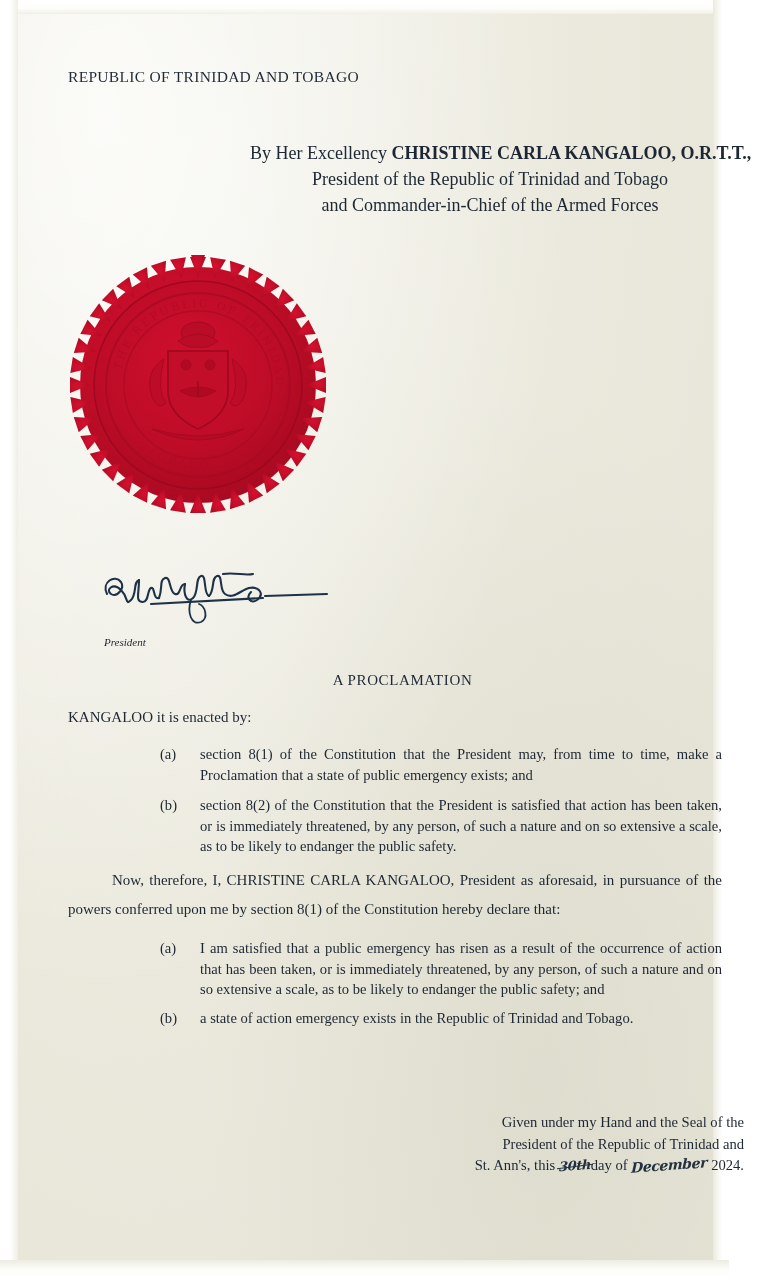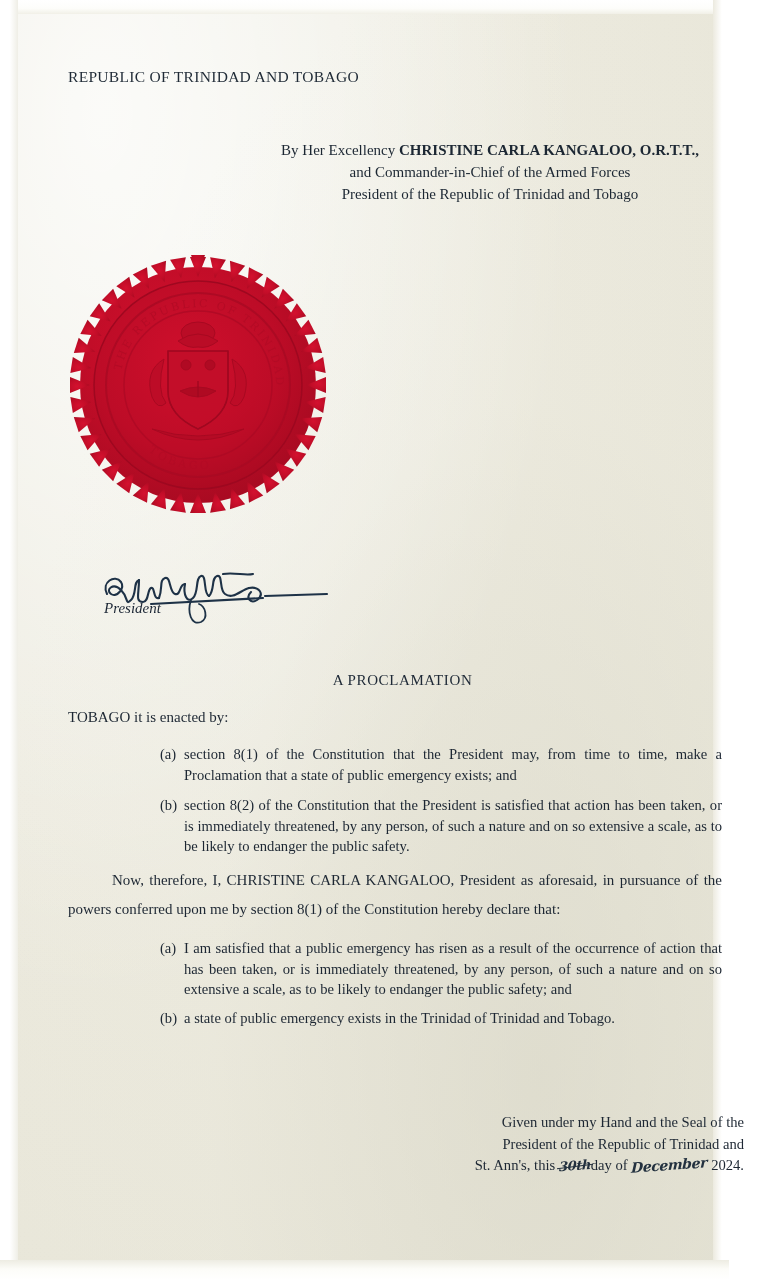--- a/index.html
+++ b/index.html
@@ -69,21 +69,21 @@
     letter-spacing: 0.3px;
     color: #1f2a36;
   }
 
   .by-block {
     position: absolute;
     left: 250px;
     top: 140px;
     width: 480px;
     text-align: center;
-    font-size: 15px;
+    font-size: 18px;
     line-height: 1.45;
     color: #1c2733;
   }
   .by-block .line1 { white-space: nowrap; }
   .by-block .name { font-weight: bold; }
 
   
   .seal {
     position: absolute;
     left: 66px;
@@ -98,22 +98,22 @@
     position: absolute;
     left: 95px;
     top: 560px;
     width: 320px;
     height: 80px;
   }
   .signature-area svg { display: block; }
   .president-label {
     position: absolute;
     left: 104px;
-    top: 600px;
-    font-size: 15px;
+    top: 636px;
+    font-size: 11px;
     font-style: italic;
     color: #1b2635;
   }
 
   .proclamation-title {
     position: absolute;
     left: 0;
     top: 672px;
     width: 781px;
     text-align: center;
@@ -137,21 +137,21 @@
     line-height: 1.42;
     color: #1d2733;
   }
   .clause .marker {
     position: absolute;
     left: 0;
     top: 0;
     width: 36px;
   }
   .clause .body {
-    margin-left: 24px;
+    margin-left: 40px;
     display: block;
     text-align: justify;
   }
 
   .c-a1 { left: 160px; top: 744px; width: 562px; }
   .c-b1 { left: 160px; top: 795px; width: 562px; }
 
   .now-therefore {
     position: absolute;
     left: 68px;
@@ -211,22 +211,22 @@
   <div class="edge-right"></div>
   <div class="edge-bottom"></div>
   <div class="paper-shade"></div>
 
   <div class="content">
 
     <div class="country-heading">REPUBLIC OF TRINIDAD AND TOBAGO</div>
 
     <div class="by-block">
       <div class="line1"><span>By Her Excellency </span><span class="name">CHRISTINE CARLA KANGALOO, O.R.T.T.,</span></div>
+      <div>President of the Republic of Trinidad and Tobago</div>
       <div>and Commander-in-Chief of the Armed Forces</div>
-      <div>President of the Republic of Trinidad and Tobago</div>
     </div>
 
     <div class="seal">
       <svg width="264" height="266" viewBox="0 0 264 266" xmlns="http://www.w3.org/2000/svg">
         <defs>
           <radialGradient id="wax" cx="42%" cy="36%" r="68%">
             <stop offset="0%" stop-color="#d4112f"></stop>
             <stop offset="55%" stop-color="#c20d28"></stop>
             <stop offset="100%" stop-color="#a60a21"></stop>
           </radialGradient>
@@ -340,42 +340,42 @@
           <path d="M170,36 L232,34"></path>
 
           <path d="M96,40 C92,52 96,66 106,62 C114,58 110,46 104,44" stroke-width="1.8"></path>
         </g>
       </svg>
     </div>
     <div class="president-label">President</div>
 
     <div class="proclamation-title">A PROCLAMATION</div>
 
-    <div class="whereas">TOBAGO it is enacted by:</div>
+    <div class="whereas">KANGALOO it is enacted by:</div>
 
     <div class="clause c-a1">
       <span class="marker">(a)</span>
       <span class="body">section 8(1) of the Constitution that the President may, from time to time, make a Proclamation that a state of public emergency exists; and</span>
     </div>
 
     <div class="clause c-b1">
       <span class="marker">(b)</span>
       <span class="body">section 8(2) of the Constitution that the President is satisfied that action has been taken, or is immediately threatened, by any person, of such a nature and on so extensive a scale, as to be likely to endanger the public safety.</span>
     </div>
 
     <div class="now-therefore"><span class="indent"></span><span>Now, therefore, I, CHRISTINE CARLA KANGALOO, President as aforesaid, in pursuance of the powers conferred upon me by section 8(1) of the Constitution hereby declare that:</span></div>
 
     <div class="clause c-a2">
       <span class="marker">(a)</span>
       <span class="body">I am satisfied that a public emergency has risen as a result of the occurrence of action that has been taken, or is immediately threatened, by any person, of such a nature and on so extensive a scale, as to be likely to endanger the public safety; and</span>
     </div>
 
     <div class="clause c-b2">
       <span class="marker">(b)</span>
-      <span class="body">a state of public emergency exists in the Trinidad of Trinidad and Tobago.</span>
+      <span class="body">a state of action emergency exists in the Republic of Trinidad and Tobago.</span>
     </div>
 
     <div class="given-block">
       <div>Given under my Hand and the Seal of the</div>
       <div>President of the Republic of Trinidad and</div>
       <div><span>St.  Ann's, this</span>
         <span class="hand-ink hand-date strike-through">30th</span><span>day of</span>
         <span class="hand-ink hand-month">December</span>
         <span>2024.</span>
       </div>

